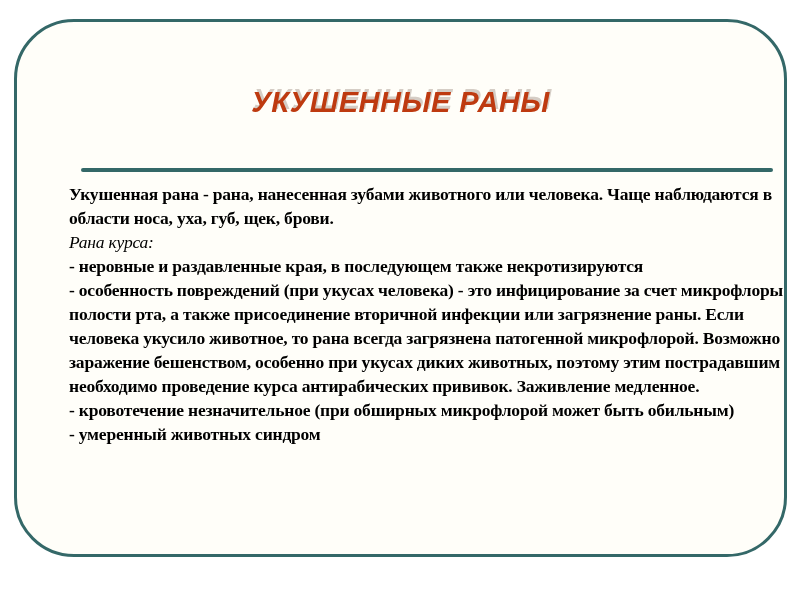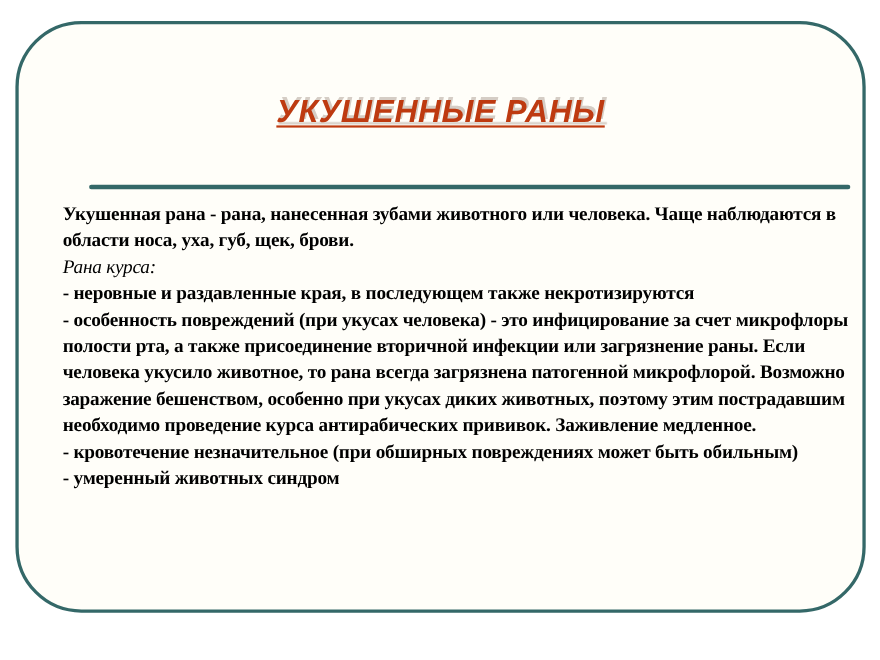--- a/index.html
+++ b/index.html
@@ -45,38 +45,37 @@
     text-align: center;
     font-family: "Liberation Sans", sans-serif;
     font-weight: bold;
     font-style: italic;
     font-size: 29px;
     line-height: 40px;
     color: var(--title);
     letter-spacing: 0.5px;
   }
   .slide-title .title-text {
-    text-decoration: underline;
     text-decoration-thickness: 2px;
     text-underline-offset: 3px;
     text-shadow: 2px -3px 0 var(--title-shadow);
     margin-top: 44px;
   }
   .title-divider {
     position: absolute;
     left: 64px;
     top: 146px;
     width: 692px;
     height: 4px;
     background: var(--divider);
     border-radius: 2px;
   }
   .body-text {
     position: absolute;
-    left: 40px;
+    left: 52px;
     top: 160px;
     width: 718px;
     font-size: 17.5px;
     line-height: 24px;
     font-weight: bold;
     letter-spacing: -0.2px;
     color: var(--body-text);
   }
   .body-text p {
     margin: 0;
@@ -94,17 +93,17 @@
   <div class="slide-frame">
     <h1 class="slide-title"><span class="title-text">УКУШЕННЫЕ РАНЫ</span></h1>
 
     <div class="title-divider"></div>
 
     <div class="body-text">
       <p>Укушенная рана - рана, нанесенная зубами животного или человека. Чаще наблюдаются в области носа, уха, губ, щек, брови.</p>
       <p class="italic">Рана курса:</p>
       <p>- неровные и раздавленные края, в последующем также некротизируются</p>
       <p>- особенность повреждений (при укусах человека) - это инфицирование за счет микрофлоры полости рта, а также присоединение вторичной инфекции или загрязнение раны. Если человека укусило животное, то рана всегда загрязнена патогенной микрофлорой. Возможно заражение бешенством, особенно при укусах диких животных, поэтому этим пострадавшим необходимо проведение курса антирабических прививок. Заживление медленное.</p>
-      <p>- кровотечение незначительное (при обширных повреждениях может быть обильным)</p>
+      <p>- кровотечение незначительное (при обширных микрофлорой может быть обильным)</p>
       <p>- умеренный животных синдром</p>
     </div>
   </div>
 </div>
 
 </body></html>

